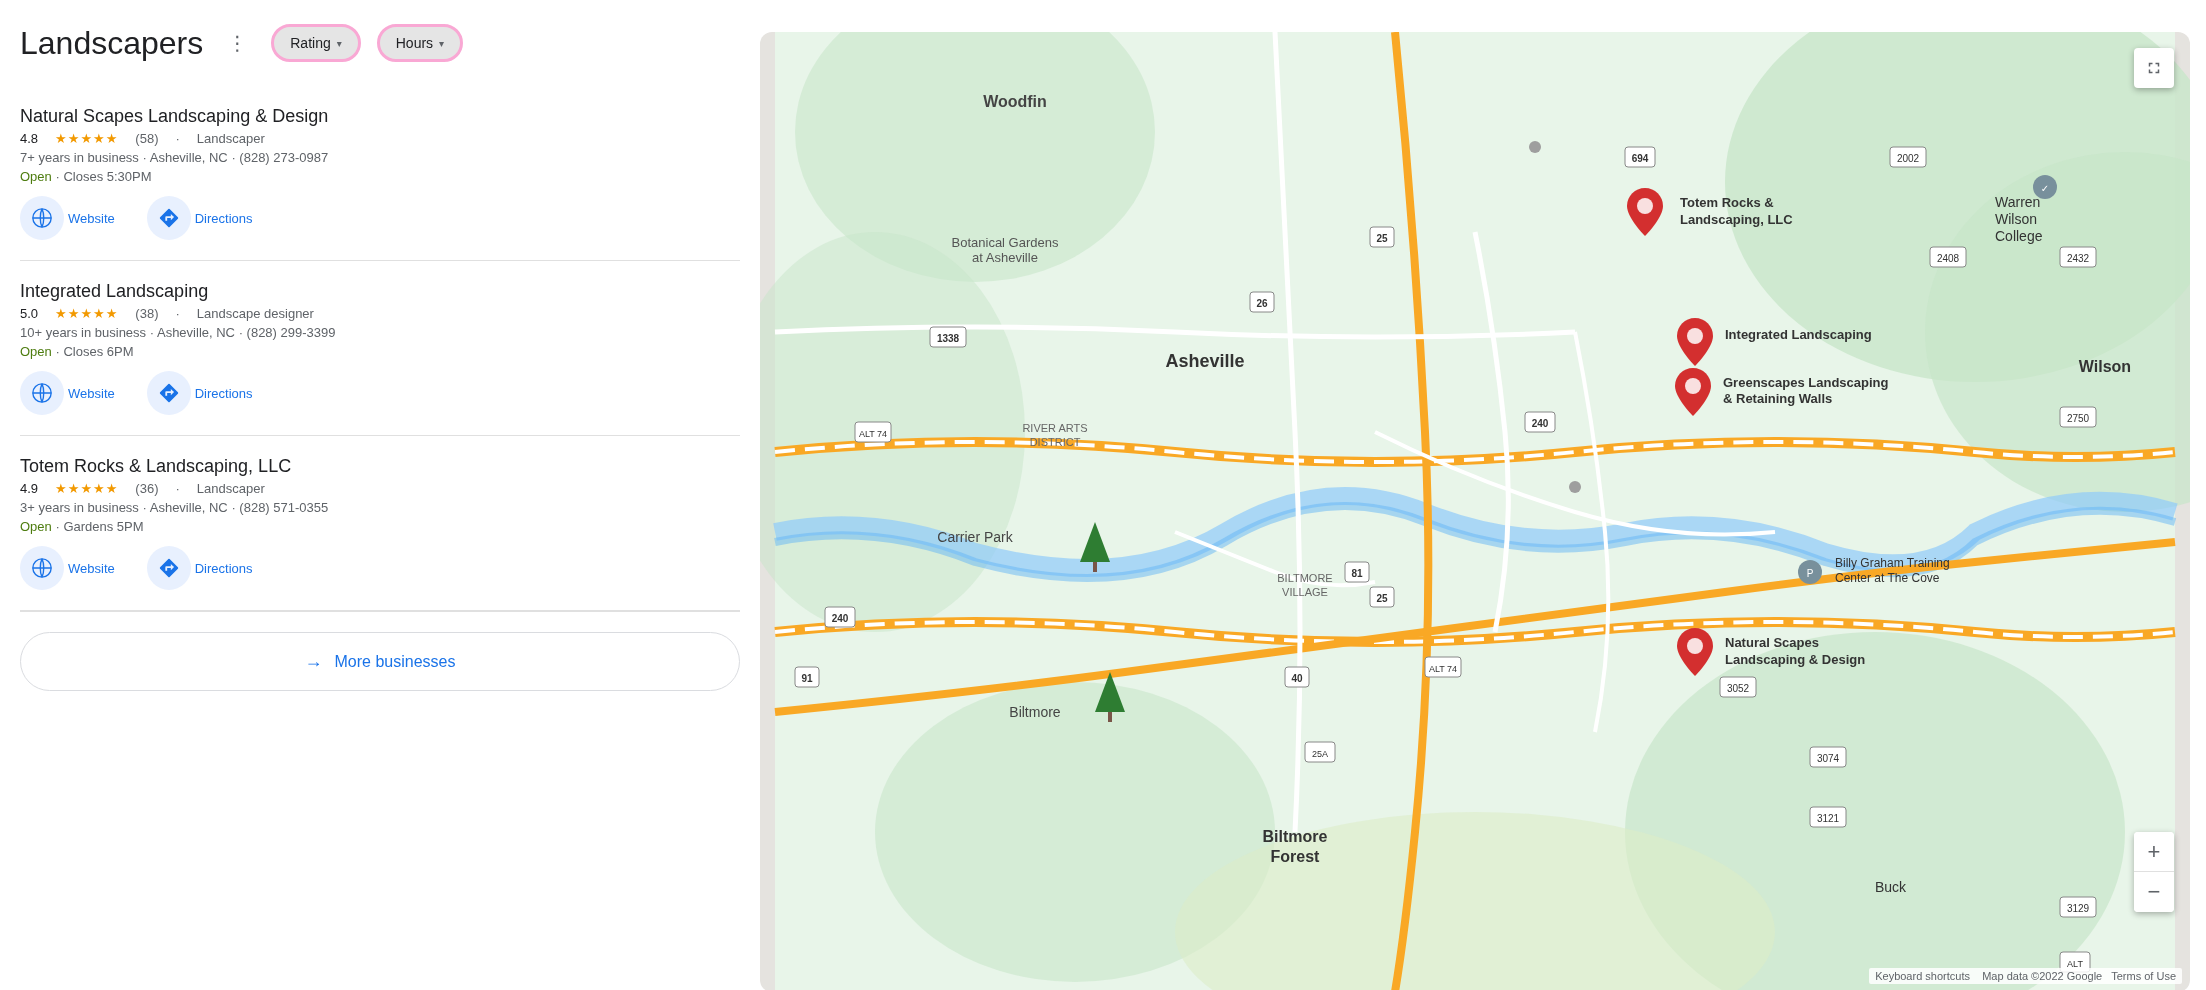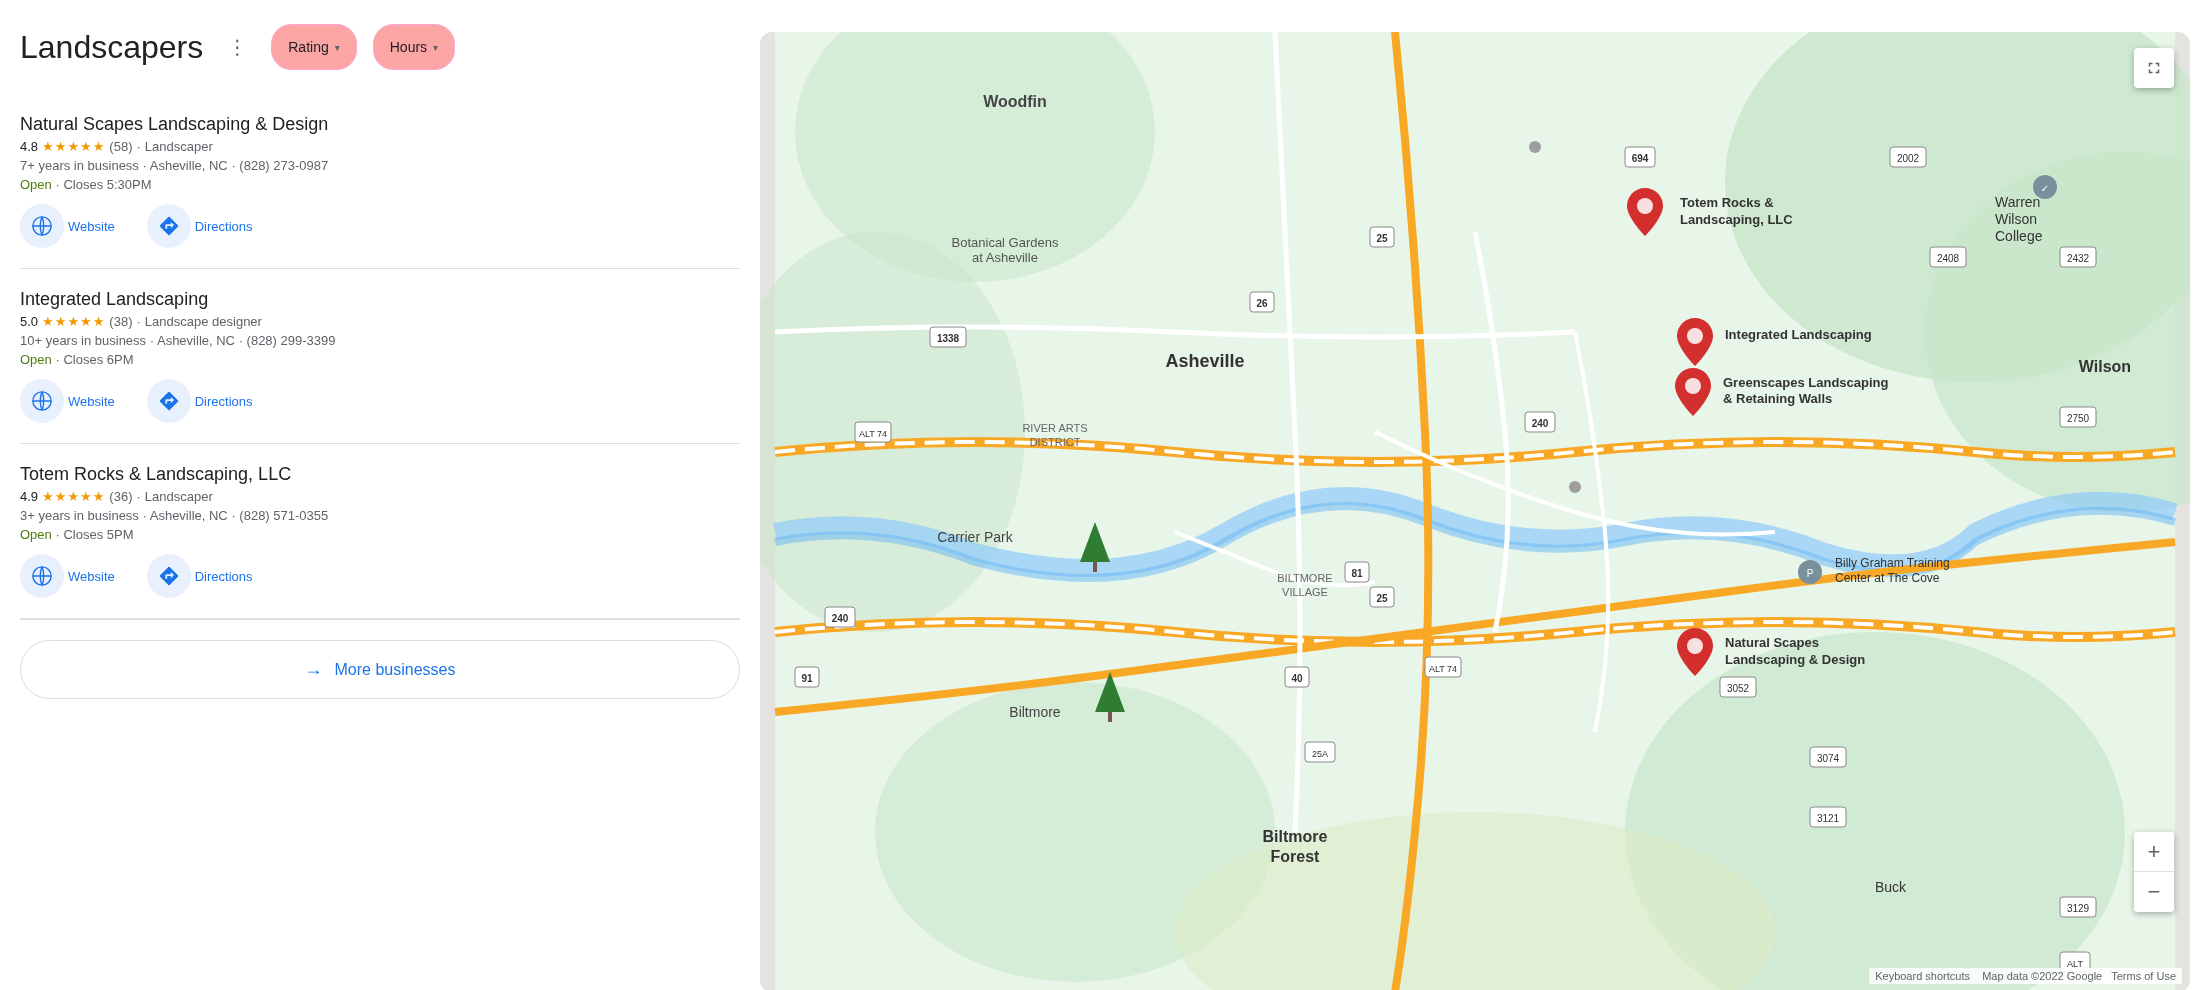--- a/index.html
+++ b/index.html
@@ -43,24 +43,24 @@
       align-items: center;
       justify-content: center;
       color: #5f6368;
       font-size: 20px;
     }
 
     .filter-btn {
       display: flex;
       align-items: center;
       gap: 6px;
-      padding: 14px 16px;
-      border: 1px solid #f9a8d4;
+      padding: 8px 16px;
+      border: 3px solid #f9a8d4;
       border-radius: 20px;
-      background: #fca5a5;
+      background: #e5e5e5;
       cursor: pointer;
       font-size: 14px;
       color: #202124;
     }
 
     .filter-btn .chevron {
       font-size: 10px;
       color: #5f6368;
     }
 
@@ -75,21 +75,21 @@
     .listing-name {
       font-size: 18px;
       font-weight: 500;
       color: #202124;
       margin-bottom: 4px;
     }
 
     .listing-meta {
       display: flex;
       align-items: flex-end;
-      gap: 4px;
+      gap: 17px;
       margin-bottom: 4px;
       color: #5f6368;
       font-size: 13px;
     }
 
     .stars {
       color: #f29900;
       font-size: 13px;
       letter-spacing: 1px;
     }
@@ -364,21 +364,21 @@
       <div class="listing-info">
         <span>3+ years in business</span>
         <span> · </span>
         <span>Asheville, NC</span>
         <span> · </span>
         <span>(828) 571-0355</span>
       </div>
       <div class="listing-hours">
         <span class="open-label">Open</span>
         <span> · </span>
-        <span>Closes 5PM</span>
+        <span>Gardens 5PM</span>
       </div>
       <div class="listing-actions">
         <button class="action-btn">
           <div class="action-icon">
             <svg viewBox="0 0 24 24" fill="none" xmlns="http://www.w3.org/2000/svg">
               <circle cx="12" cy="12" r="10" stroke="#1a73e8" stroke-width="1.5"></circle>
               <path d="M2 12h20M12 2C9.5 7 9.5 17 12 22M12 2C14.5 7 14.5 17 12 22" stroke="#1a73e8" stroke-width="1.5"></path>
             </svg>
           </div>
           <span>Website</span>

